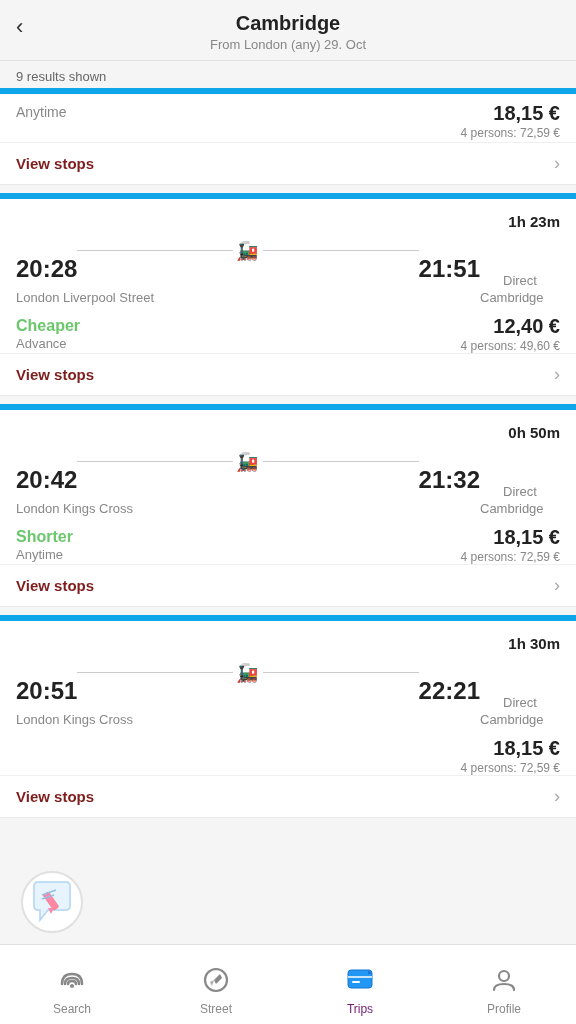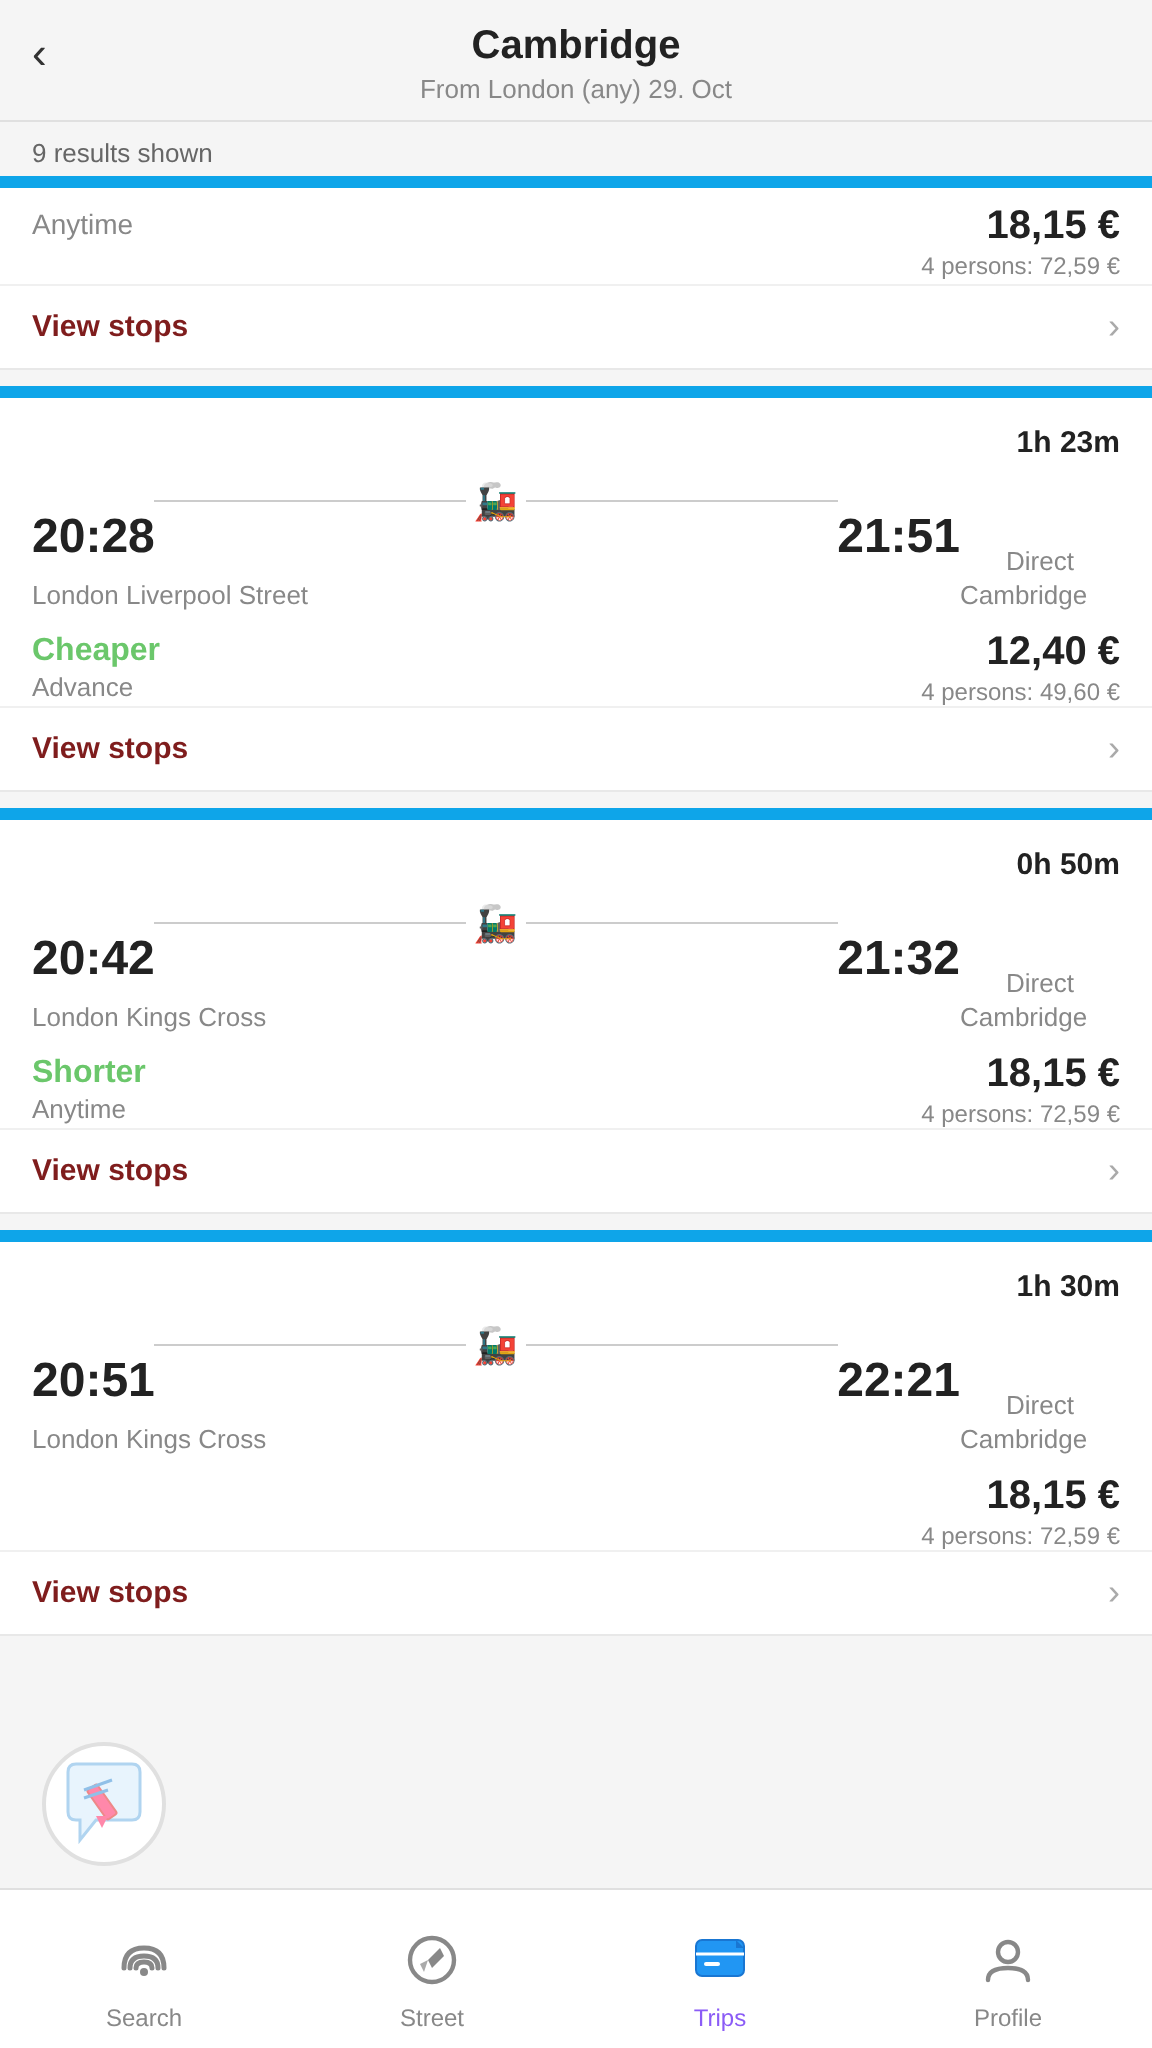--- a/index.html
+++ b/index.html
@@ -434,21 +434,21 @@
       <svg width="30" height="30" viewBox="0 0 30 30" fill="none">
 
         <rect x="3" y="6" width="24" height="18" rx="3" fill="#2196f3"></rect>
         <rect x="3" y="6" width="24" height="18" rx="3" stroke="#1976d2" stroke-width="1"></rect>
         <line x1="3" y1="13" x2="27" y2="13" stroke="white" stroke-width="1.5"></line>
         <rect x="7" y="17" width="8" height="2" rx="1" fill="white"></rect>
 
         <path d="M23 6 L27 10 L23 10 Z" fill="#1976d2"></path>
       </svg>
     </span>
-    <span class="nav-label" style="color:#8b5cf6">Trips</span>
+    <span class="nav-label" style="color:#701a75">Trips</span>
   </div>
 
   <div class="nav-item">
     <span class="nav-icon">
       <svg width="28" height="28" viewBox="0 0 28 28" fill="none">
         <circle cx="14" cy="10" r="5" stroke="#888" stroke-width="2.2" fill="none"></circle>
         <path d="M4 24 Q4 18 14 18 Q24 18 24 24" stroke="#888" stroke-width="2.2" fill="none" stroke-linecap="round"></path>
       </svg>
     </span>
     <span class="nav-label">Profile</span>

